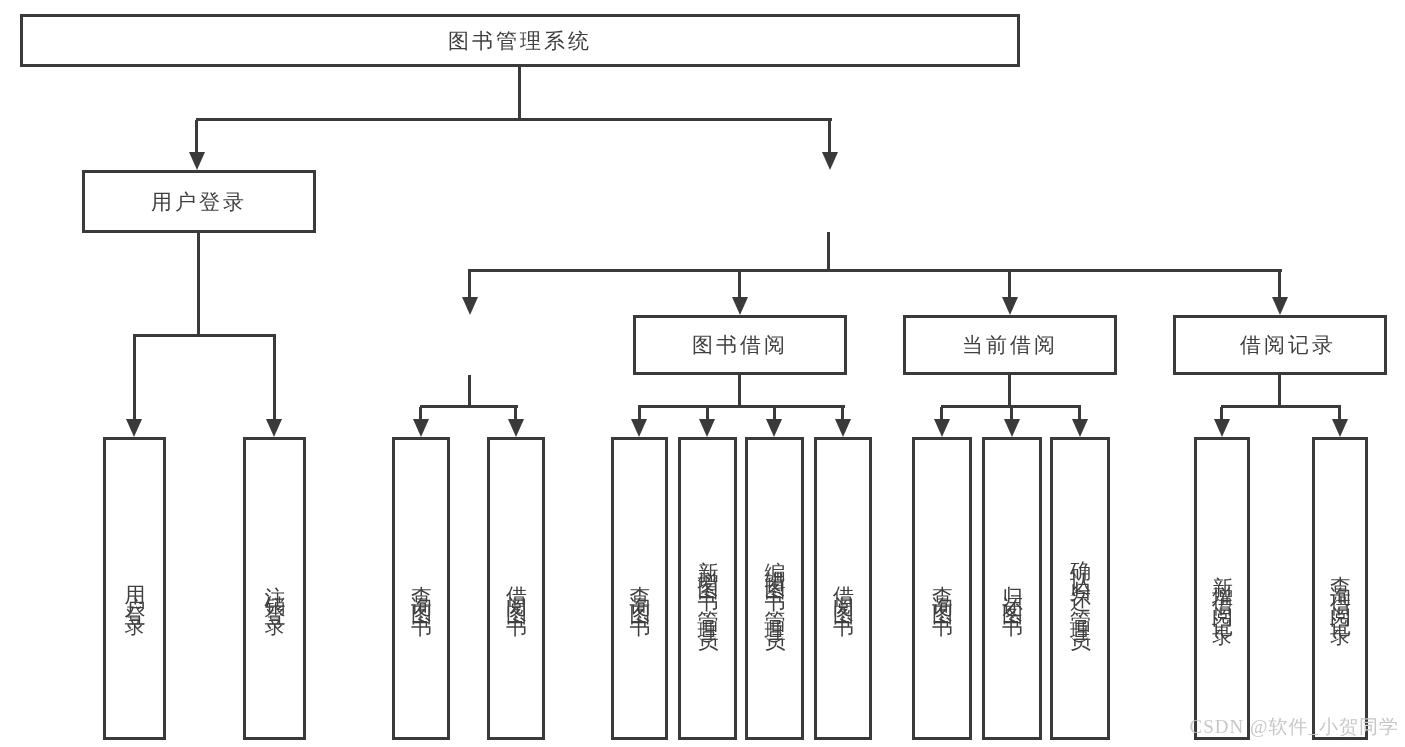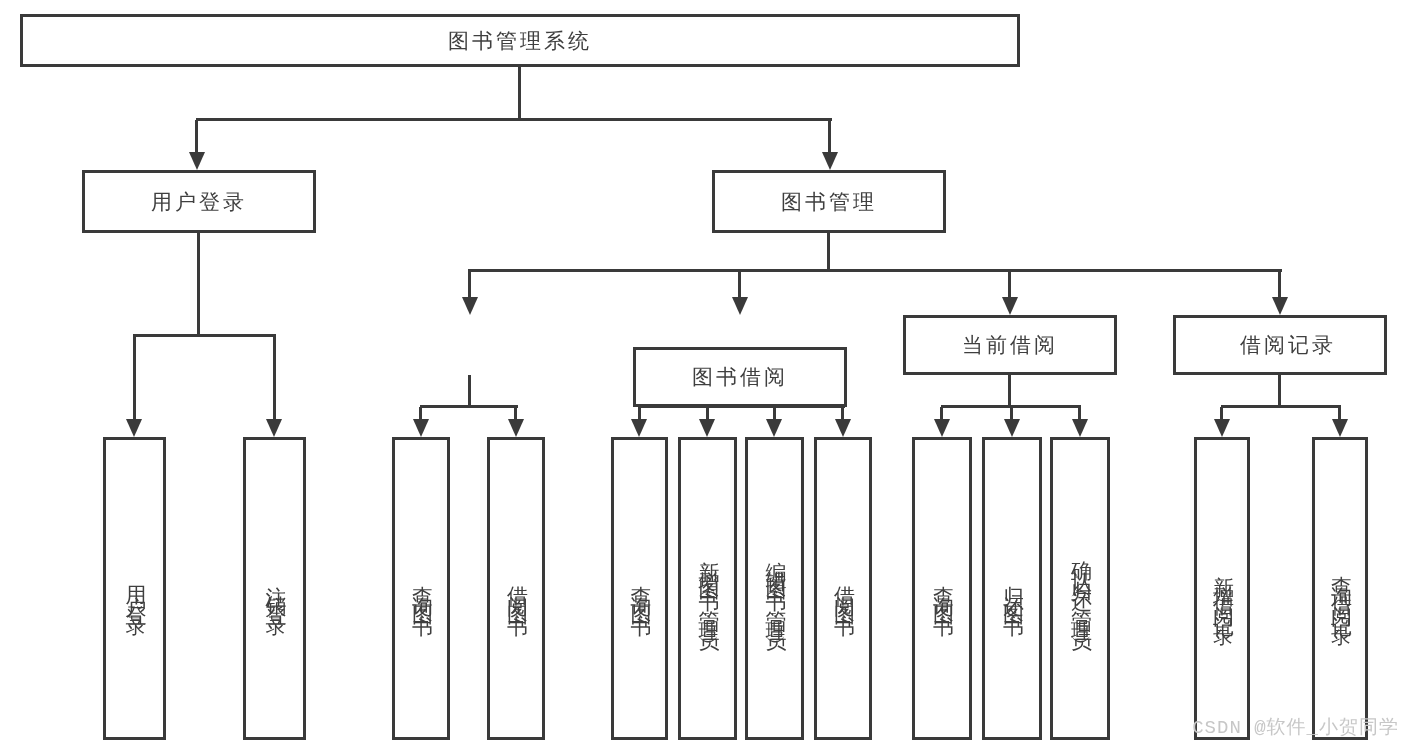--- a/index.html
+++ b/index.html
@@ -2,21 +2,21 @@
 <html><head>
 <meta charset="utf-8">
 <style>
   html, body { margin: 0; padding: 0; background: #ffffff; }
   .canvas {
     position: relative;
     width: 1405px;
     height: 747px;
     background: #ffffff;
     overflow: hidden;
-    font-family: Liberation Mono, monospace;
+    font-family: Liberation Serif, serif;
     color: #3d3d3d;
   }
   .node {
     position: absolute;
     box-sizing: border-box;
     border: 3px solid #3a3a3a;
     background: #ffffff;
     display: flex;
     align-items: center;
     justify-content: center;
@@ -62,43 +62,40 @@
   <div class="vline" style="left:518px; top:67px; height:54px;"></div>
   <div class="hline" style="left:196px; top:118px; width:636px;"></div>
   <div class="vline" style="left:195px; top:120px; height:33px;"></div>
   <div class="arr" style="left:189px; top:152px;"></div>
   <div class="vline" style="left:828px; top:120px; height:33px;"></div>
   <div class="arr" style="left:822px; top:152px;"></div>
 
   <div class="node" style="left:82px; top:170px; width:234px; height:63px;">
     <span>用户登录</span>
   </div>
-  <div class="node" style="left:712px; top:170px; width:234px; height:63px;">
-    <span>图书管理</span>
-  </div>
 
   <div class="vline" style="left:197px; top:232px; height:104px;"></div>
   <div class="hline" style="left:133px; top:334px; width:143px;"></div>
   <div class="vline" style="left:133px; top:335px; height:85px;"></div>
   <div class="arr" style="left:126px; top:419px;"></div>
   <div class="vline" style="left:273px; top:335px; height:85px;"></div>
   <div class="arr" style="left:266px; top:419px;"></div>
 
   <div class="vline" style="left:827px; top:232px; height:40px;"></div>
   <div class="hline" style="left:468px; top:269px; width:814px;"></div>
   <div class="vline" style="left:468px;  top:271px; height:27px;"></div>
   <div class="arr" style="left:462px;  top:297px;"></div>
   <div class="vline" style="left:738px;  top:271px; height:27px;"></div>
   <div class="arr" style="left:732px;  top:297px;"></div>
   <div class="vline" style="left:1008px; top:271px; height:27px;"></div>
   <div class="arr" style="left:1002px; top:297px;"></div>
   <div class="vline" style="left:1278px; top:271px; height:27px;"></div>
   <div class="arr" style="left:1272px; top:297px;"></div>
 
-  <div class="node" style="left:633px; top:315px; width:214px; height:60px;margin-top:32px;">
+  <div class="node" style="left:633px; top:315px; width:214px; height:60px;">
     <span>图书借阅</span>
   </div>
   <div class="node" style="left:903px; top:315px; width:214px; height:60px;">
     <span>当前借阅</span>
   </div>
   <div class="node" style="left:1173px; top:315px; width:214px; height:60px;padding-left:16px;">
     <span>借阅记录</span>
   </div>
 
   <div class="vline" style="left:468px; top:375px; height:33px;"></div>

